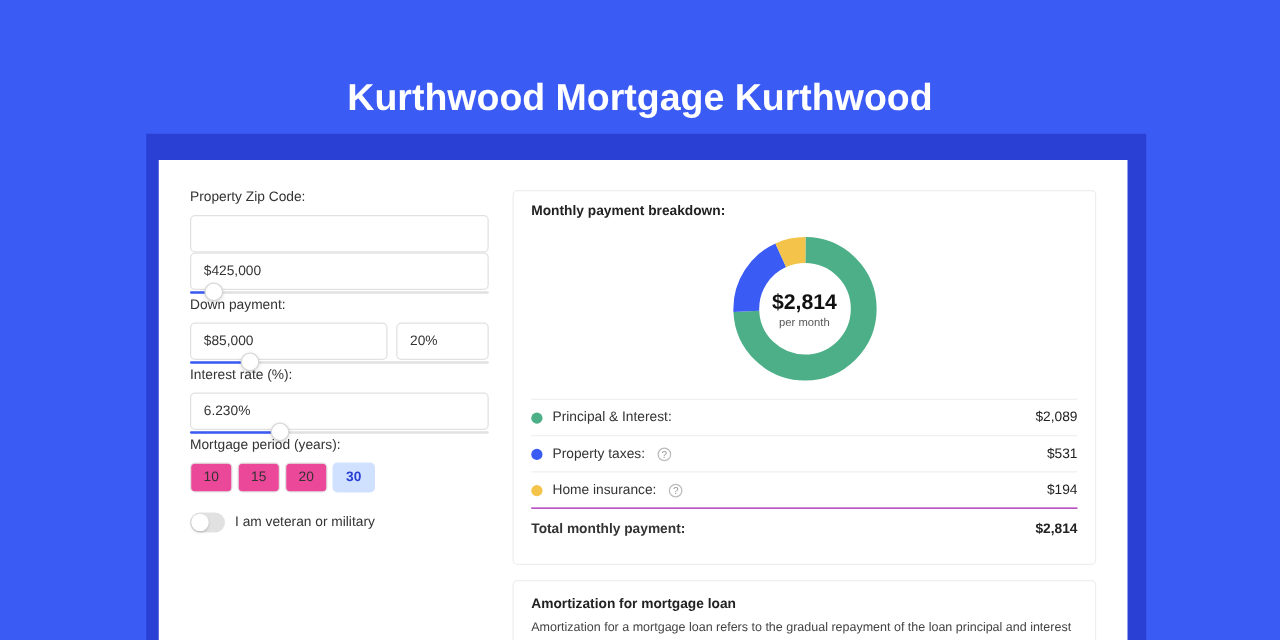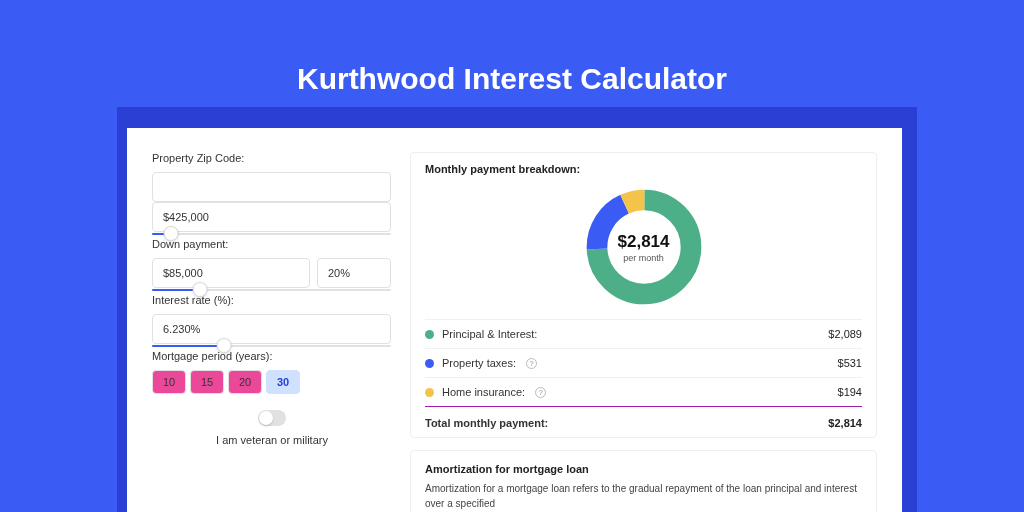--- a/index.html
+++ b/index.html
@@ -86,35 +86,35 @@
   border-radius: 4px;
   margin-right: 4px;
 }
 .period-btn.active {
   background: #cfe1ff;
   color: #2a3fd4;
   border-color: #cfe1ff;
   font-weight: 700;
 }
 .toggle-row {
-  display: flex; align-items: center; gap: 8px; margin-top: 16px; flex-direction: column;
+  display: flex; align-items: center; gap: 8px; margin-top: 16px;
 }
 .toggle {
   width: 28px; height: 16px; background: #e1e1e1; border-radius: 10px;
   position: relative; cursor: pointer;
 }
 .toggle::after {
   content: ""; position: absolute; left: 1px; top: 1px; width: 14px; height: 14px;
   background: #fff; border-radius: 50%; box-shadow: 0 1px 2px rgba(0,0,0,.2);
 }
 .toggle-label { font-size: 11px; color: #333; }
 .main { flex: 1; padding: 24px 25px 0 18px; }
 .section-title { font-size: 11px; font-weight: 700; color: #222; margin-bottom: 6px; }
 .breakdown {
-  border: 1px solid #eee; border-radius: 4px; padding: 10px 14px 0 14px; margin-bottom: 12px;
+  border: 1px solid #eee; border-radius: 4px; padding: 10px 14px 14px 14px; margin-bottom: 12px;
 }
 .donut-wrap { display: flex; justify-content: center; padding: 4px 0 10px; }
 .donut { position: relative; width: 124px; height: 124px; }
 .donut svg { width: 124px; height: 124px; }
 .donut-center {
   position: absolute; inset: 0; display: flex; flex-direction: column; align-items: center; justify-content: center;
 }
 .donut-amount { font-size: 17px; font-weight: 700; color: #111; }
 .donut-sub { font-size: 9px; color: #555; margin-top: 1px; }
 .legend-row {
@@ -134,21 +134,21 @@
 .legend-val { font-size: 11px; color: #222; }
 .total-row { font-weight: 700; border-top: 1px solid #a21caf; padding-top: 10px; gap: 48px; }
 .amort {
   border: 1px solid #eee; border-radius: 4px; padding: 12px 14px;
 }
 .amort-text { font-size: 10px; color: #444; line-height: 1.5; }
 </style>
 </head>
 <body>
 
-<div class="page-title">Kurthwood Interest Calculator</div>
+<div class="page-title">Kurthwood Mortgage Kurthwood</div>
 <div class="card-shadow"></div>
 
 <div class="card">
 
   <div class="sidebar">
 
     <div class="field">
       <span class="label">Property Zip Code:</span>
       <input class="input" value="" style="">
     </div>

